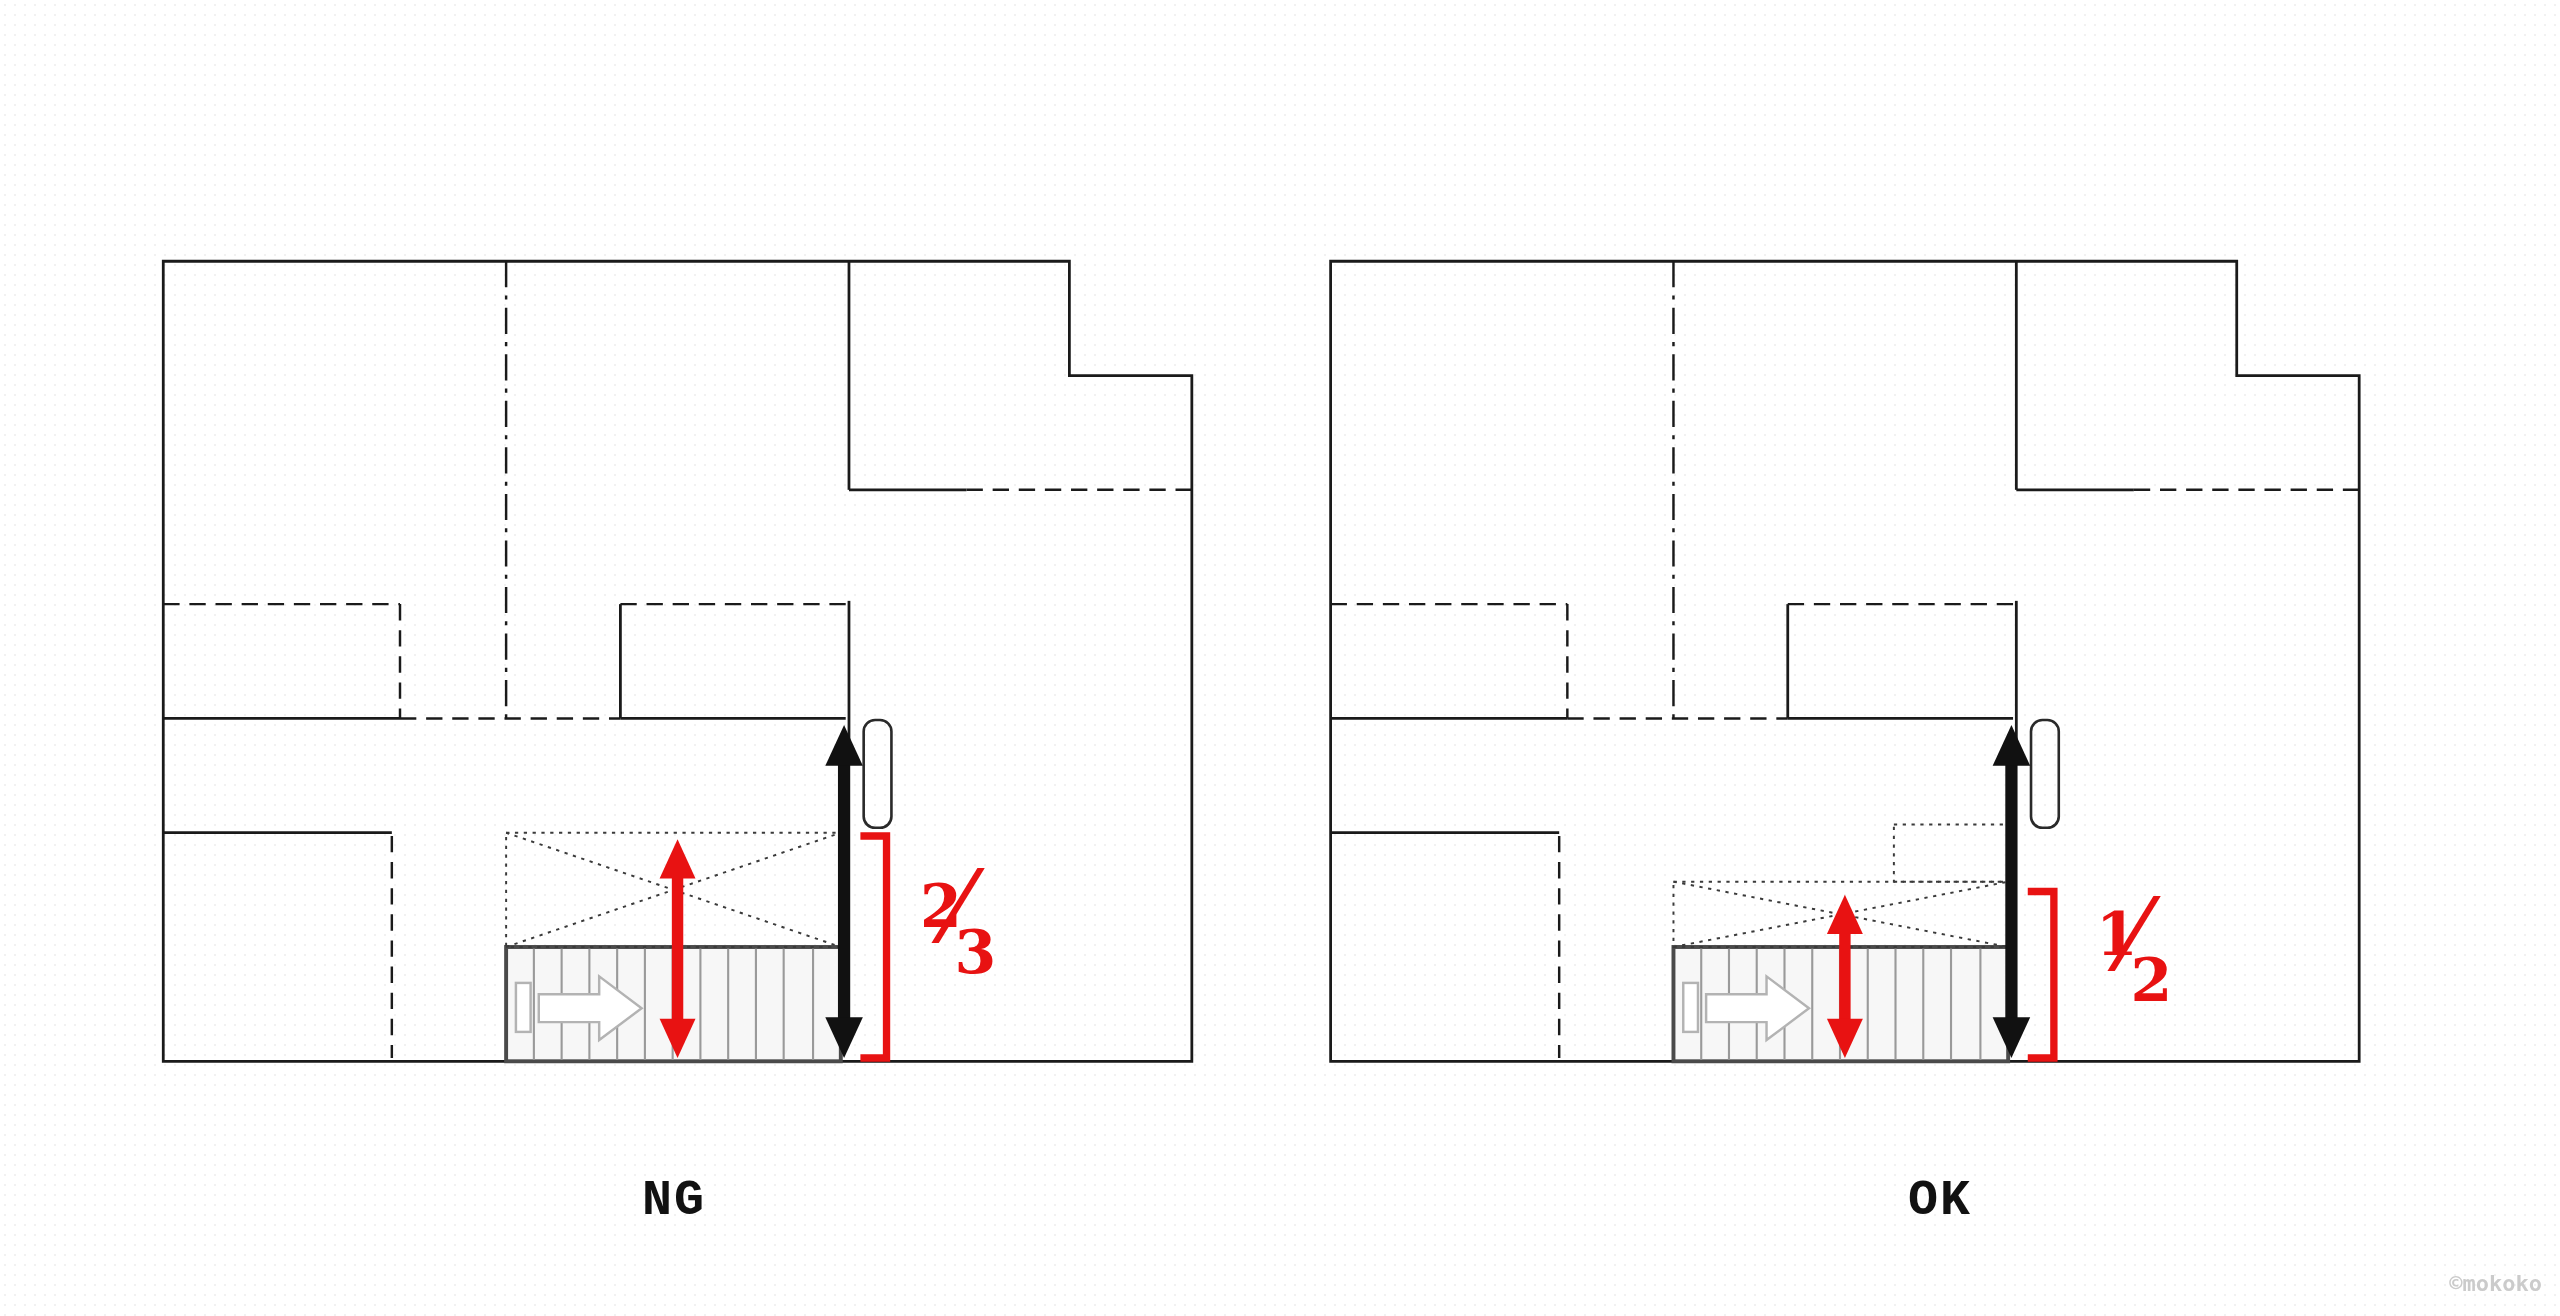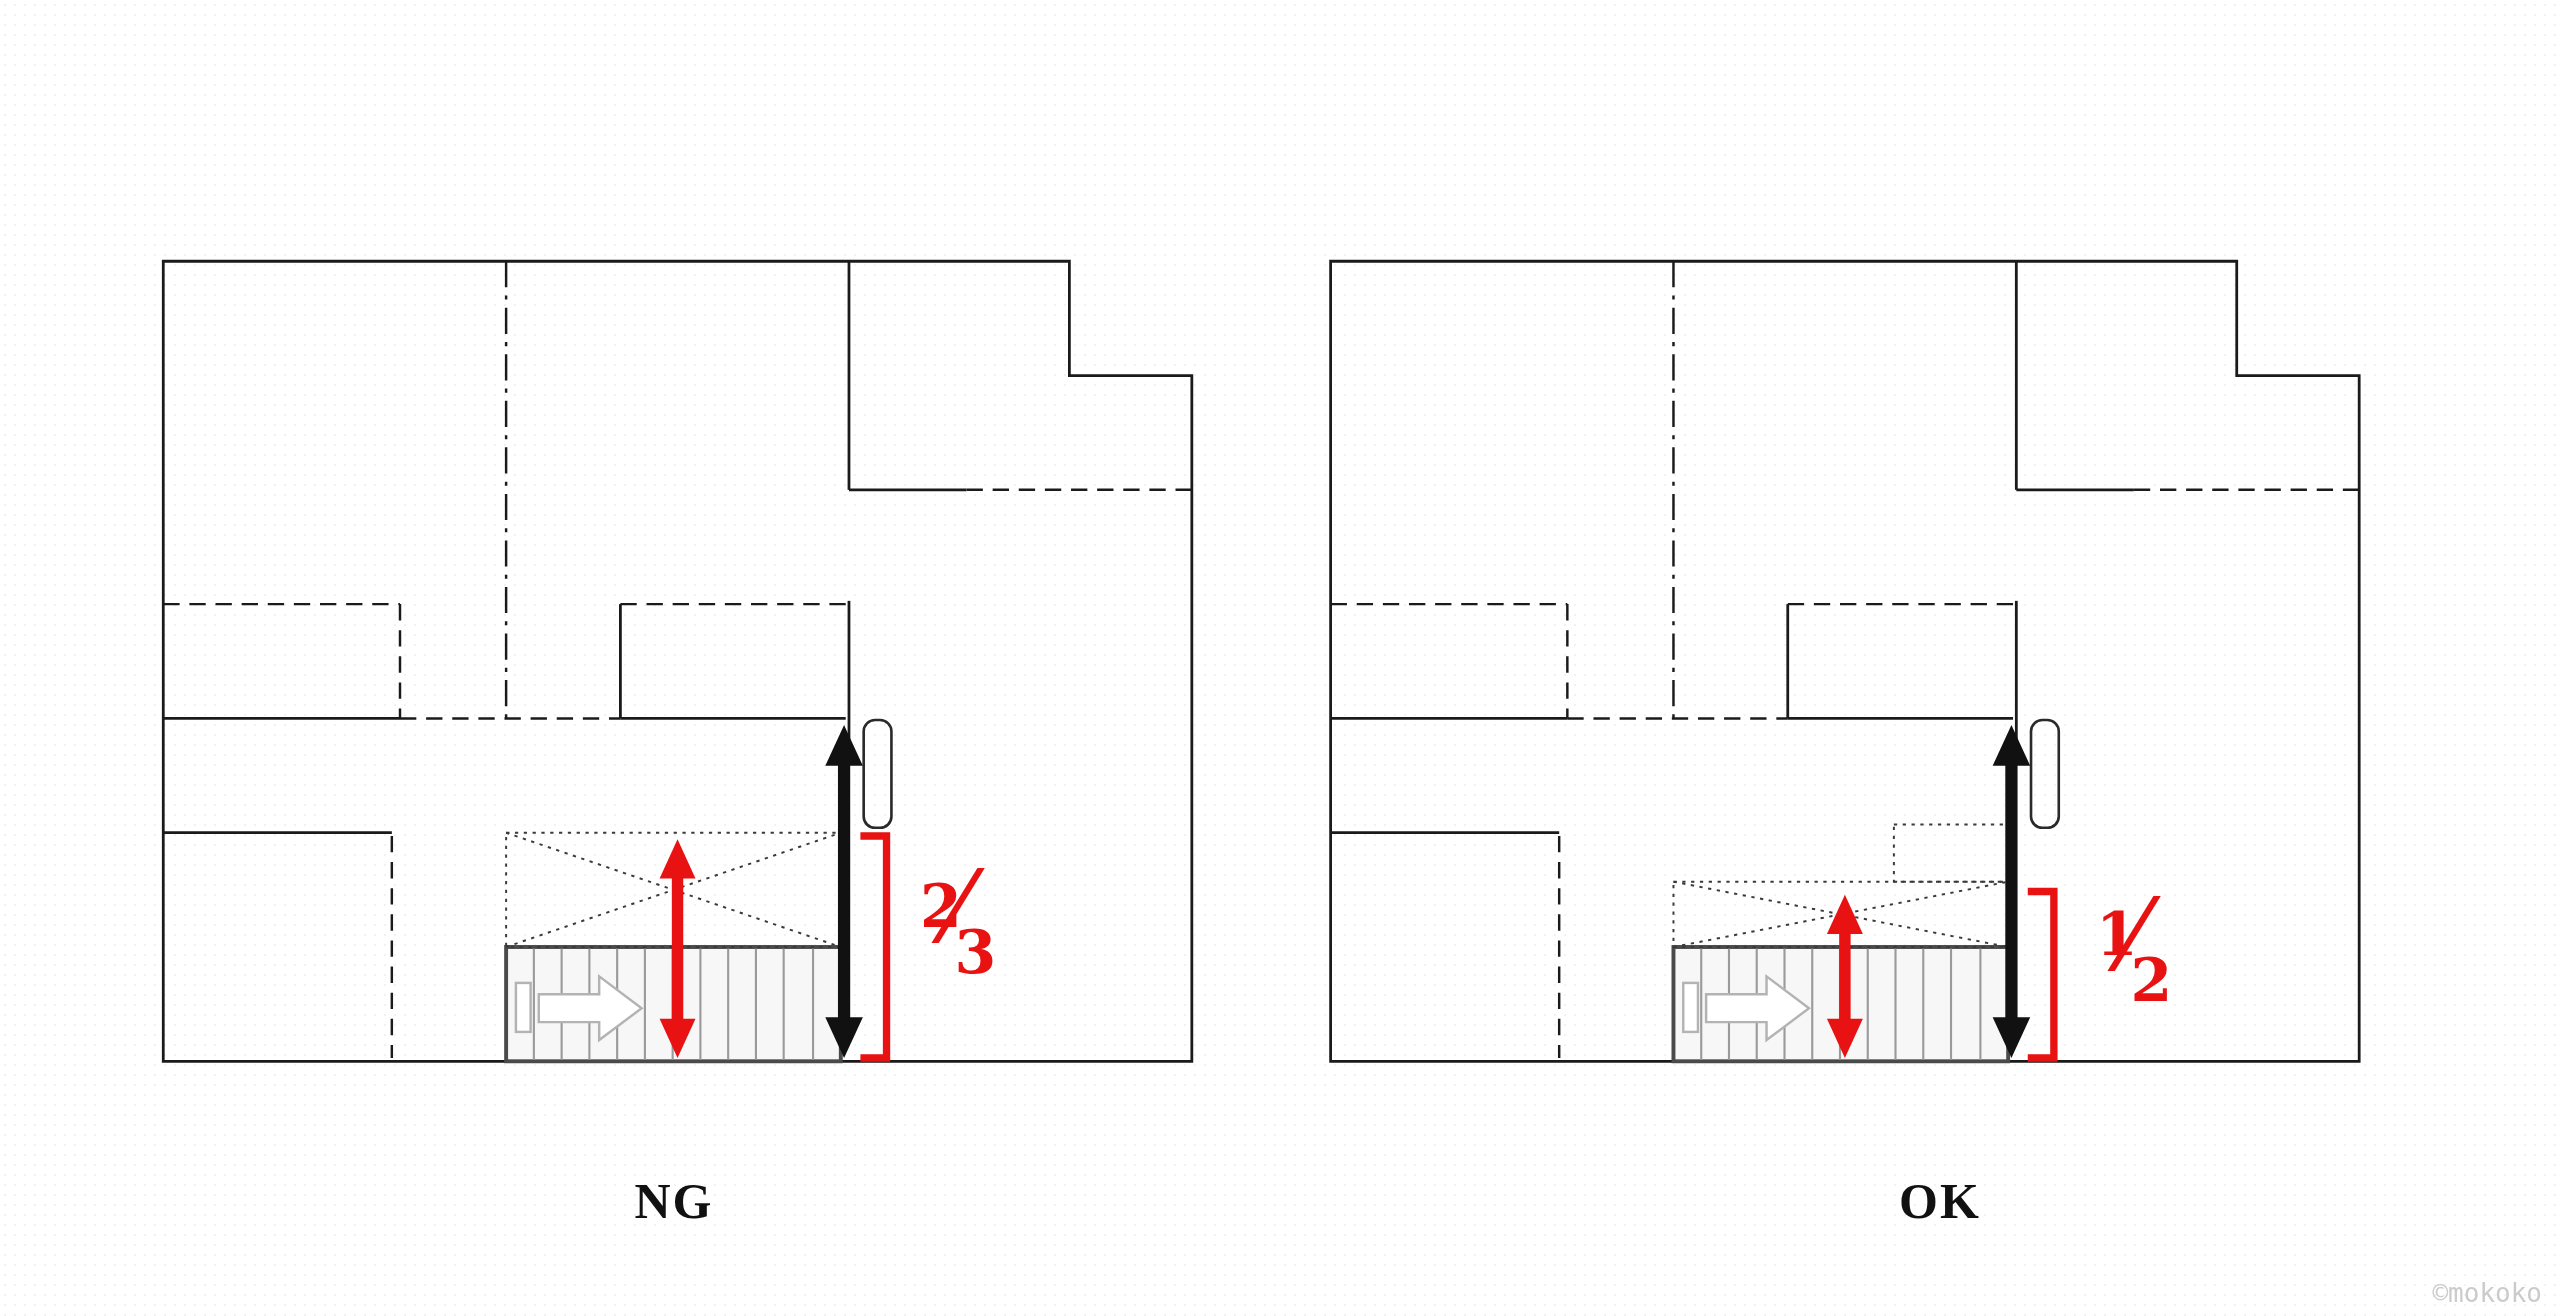--- a/index.html
+++ b/index.html
@@ -26,21 +26,21 @@
   .blk{fill:var(--arrow-black,#111111);}
   .blkline{stroke:var(--arrow-black,#111111);stroke-width:7.5;}
   .redf{fill:var(--red,#e81212);}
   .redline{stroke:var(--red,#e81212);stroke-width:7;}
   .bracket{stroke:var(--red,#e81212);stroke-width:4.5;fill:none;}
 
   
   .caption{
     position:absolute;
     transform:translateX(-50%);
-    font-family:Liberation Serif, serif;
+    font-family:Liberation Mono, monospace;
     font-weight:700;
     font-size:50px;
     color:#111;
     letter-spacing:2px;
   }
 
   
   .fraction{
     position:absolute;
     display:flex;
@@ -49,24 +49,24 @@
     font-family:"DejaVu Serif",serif;
     font-weight:700;
     height:120px;
   }
   .frac-num{font-size:60px;line-height:1;}
   .frac-slash{font-size:100px;line-height:1;font-weight:400;margin:-18px -12px 0;}
   .frac-den{font-size:60px;line-height:1;margin-top:46px;}
 
   .watermark{
     position:absolute;
-    right:18px;bottom:8px;
+    right:18px;bottom:20px;
     font-family:"DejaVu Sans Mono",monospace;
-    font-weight:400;
-    font-size:26px;
+    font-weight:700;
+    font-size:22px;
     color:var(--watermark,#cbcbcb);
   }
 </style>
 </head>
 <body>
 
 <div class="stage">
 
   <svg class="plan-svg" width="2560" height="1316" viewBox="0 0 1568 806" preserveAspectRatio="none">
 

